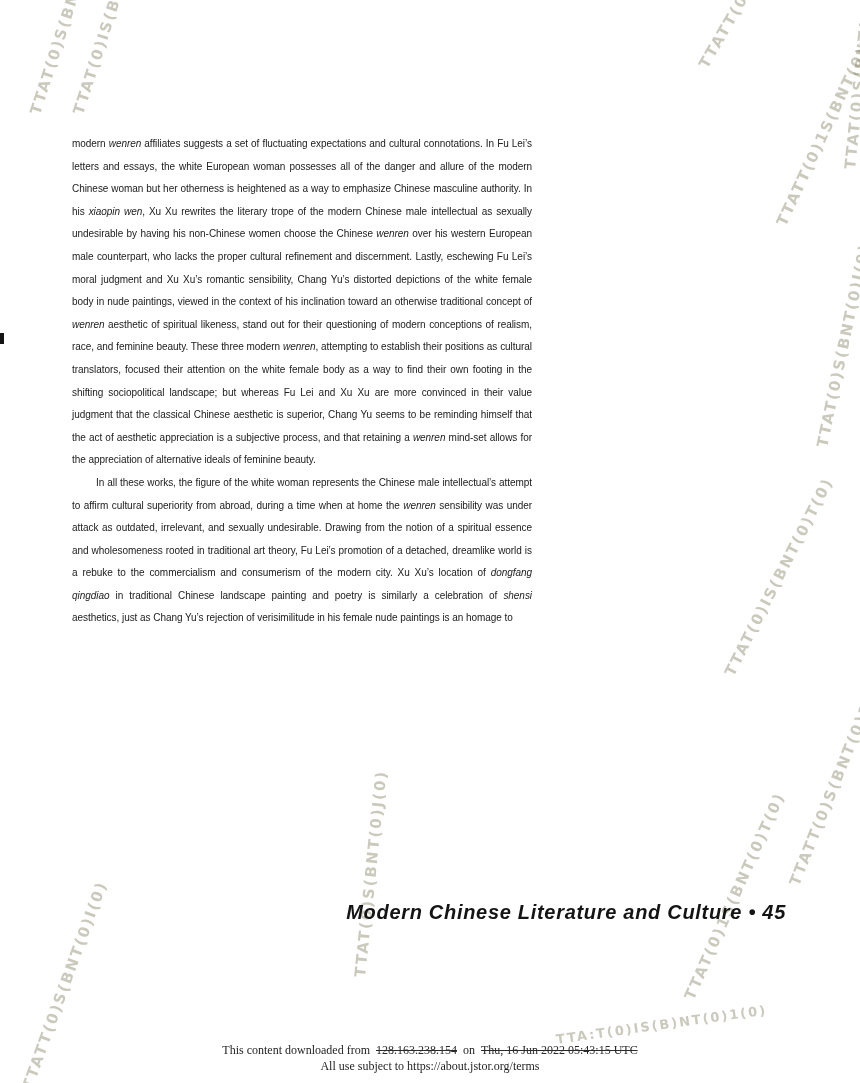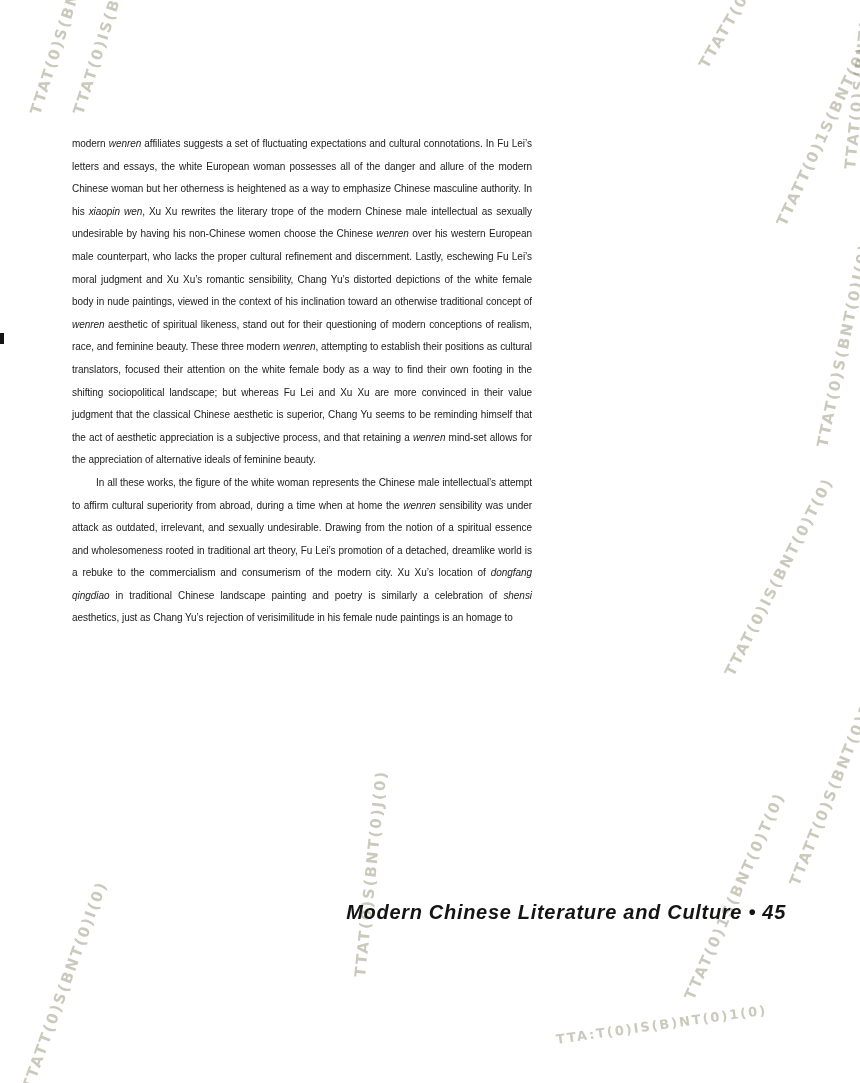--- a/index.html
+++ b/index.html
@@ -125,14 +125,20 @@
 
   <div class="scan-artifact"></div>
 
   <div class="body-text">
       <p><span>modern </span><i>wenren</i><span> affiliates suggests a set of fluctuating expectations and cultural connotations. In Fu Lei’s letters and essays, the white European woman possesses all of the danger and allure of the modern Chinese woman but her otherness is heightened as a way to emphasize Chinese masculine authority. In his </span><i>xiaopin wen</i><span>, Xu Xu rewrites the literary trope of the modern Chinese male intellectual as sexually undesirable by having his non-Chinese women choose the Chinese </span><i>wenren</i><span> over his western European male counterpart, who lacks the proper cultural refinement and discernment. Lastly, eschewing Fu Lei’s moral judgment and Xu Xu’s romantic sensibility, Chang Yu’s distorted depictions of the white female body in nude paintings, viewed in the context of his inclination toward an otherwise traditional concept of </span><i>wenren</i><span> aesthetic of spiritual likeness, stand out for their questioning of modern conceptions of realism, race, and feminine beauty. These three modern </span><i>wenren</i><span>, attempting to establish their positions as cultural translators, focused their attention on the white female body as a way to find their own footing in the shifting sociopolitical landscape; but whereas Fu Lei and Xu Xu are more convinced in their value judgment that the classical Chinese aesthetic is superior, Chang Yu seems to be reminding himself that the act of aesthetic appreciation is a subjective process, and that retaining a </span><i>wenren</i><span> mind-set allows for the appreciation of alternative ideals of feminine beauty.</span></p>
       <p class="indent"><span>In all these works, the figure of the white woman represents the Chinese male intellectual’s attempt to affirm cultural superiority from abroad, during a time when at home the </span><i>wenren</i><span> sensibility was under attack as outdated, irrelevant, and sexually undesirable. Drawing from the notion of a spiritual essence and wholesomeness rooted in traditional art theory, Fu Lei’s promotion of a detached, dreamlike world is a rebuke to the commercialism and consumerism of the modern city. Xu Xu’s location of </span><i>dongfang qingdiao</i><span> in traditional Chinese landscape painting and poetry is similarly a celebration of </span><i>shensi</i><span> aesthetics, just as Chang Yu’s rejection of verisimilitude in his female nude paintings is an homage to</span></p>
     </div>
 
   <div class="page-footer">Modern Chinese Literature and Culture • 45</div>
 
+  <div class="notice">
+    <div>
+      <span class="part">This content downloaded from</span><span class="part redacted">128.163.238.154</span><span class="part">on</span><span class="part redacted">Thu, 16 Jun 2022 05:43:15 UTC</span>
+    </div>
+    <div>All use subject to https://about.jstor.org/terms</div>
+  </div>
 
 </div>
 
 </body></html>

